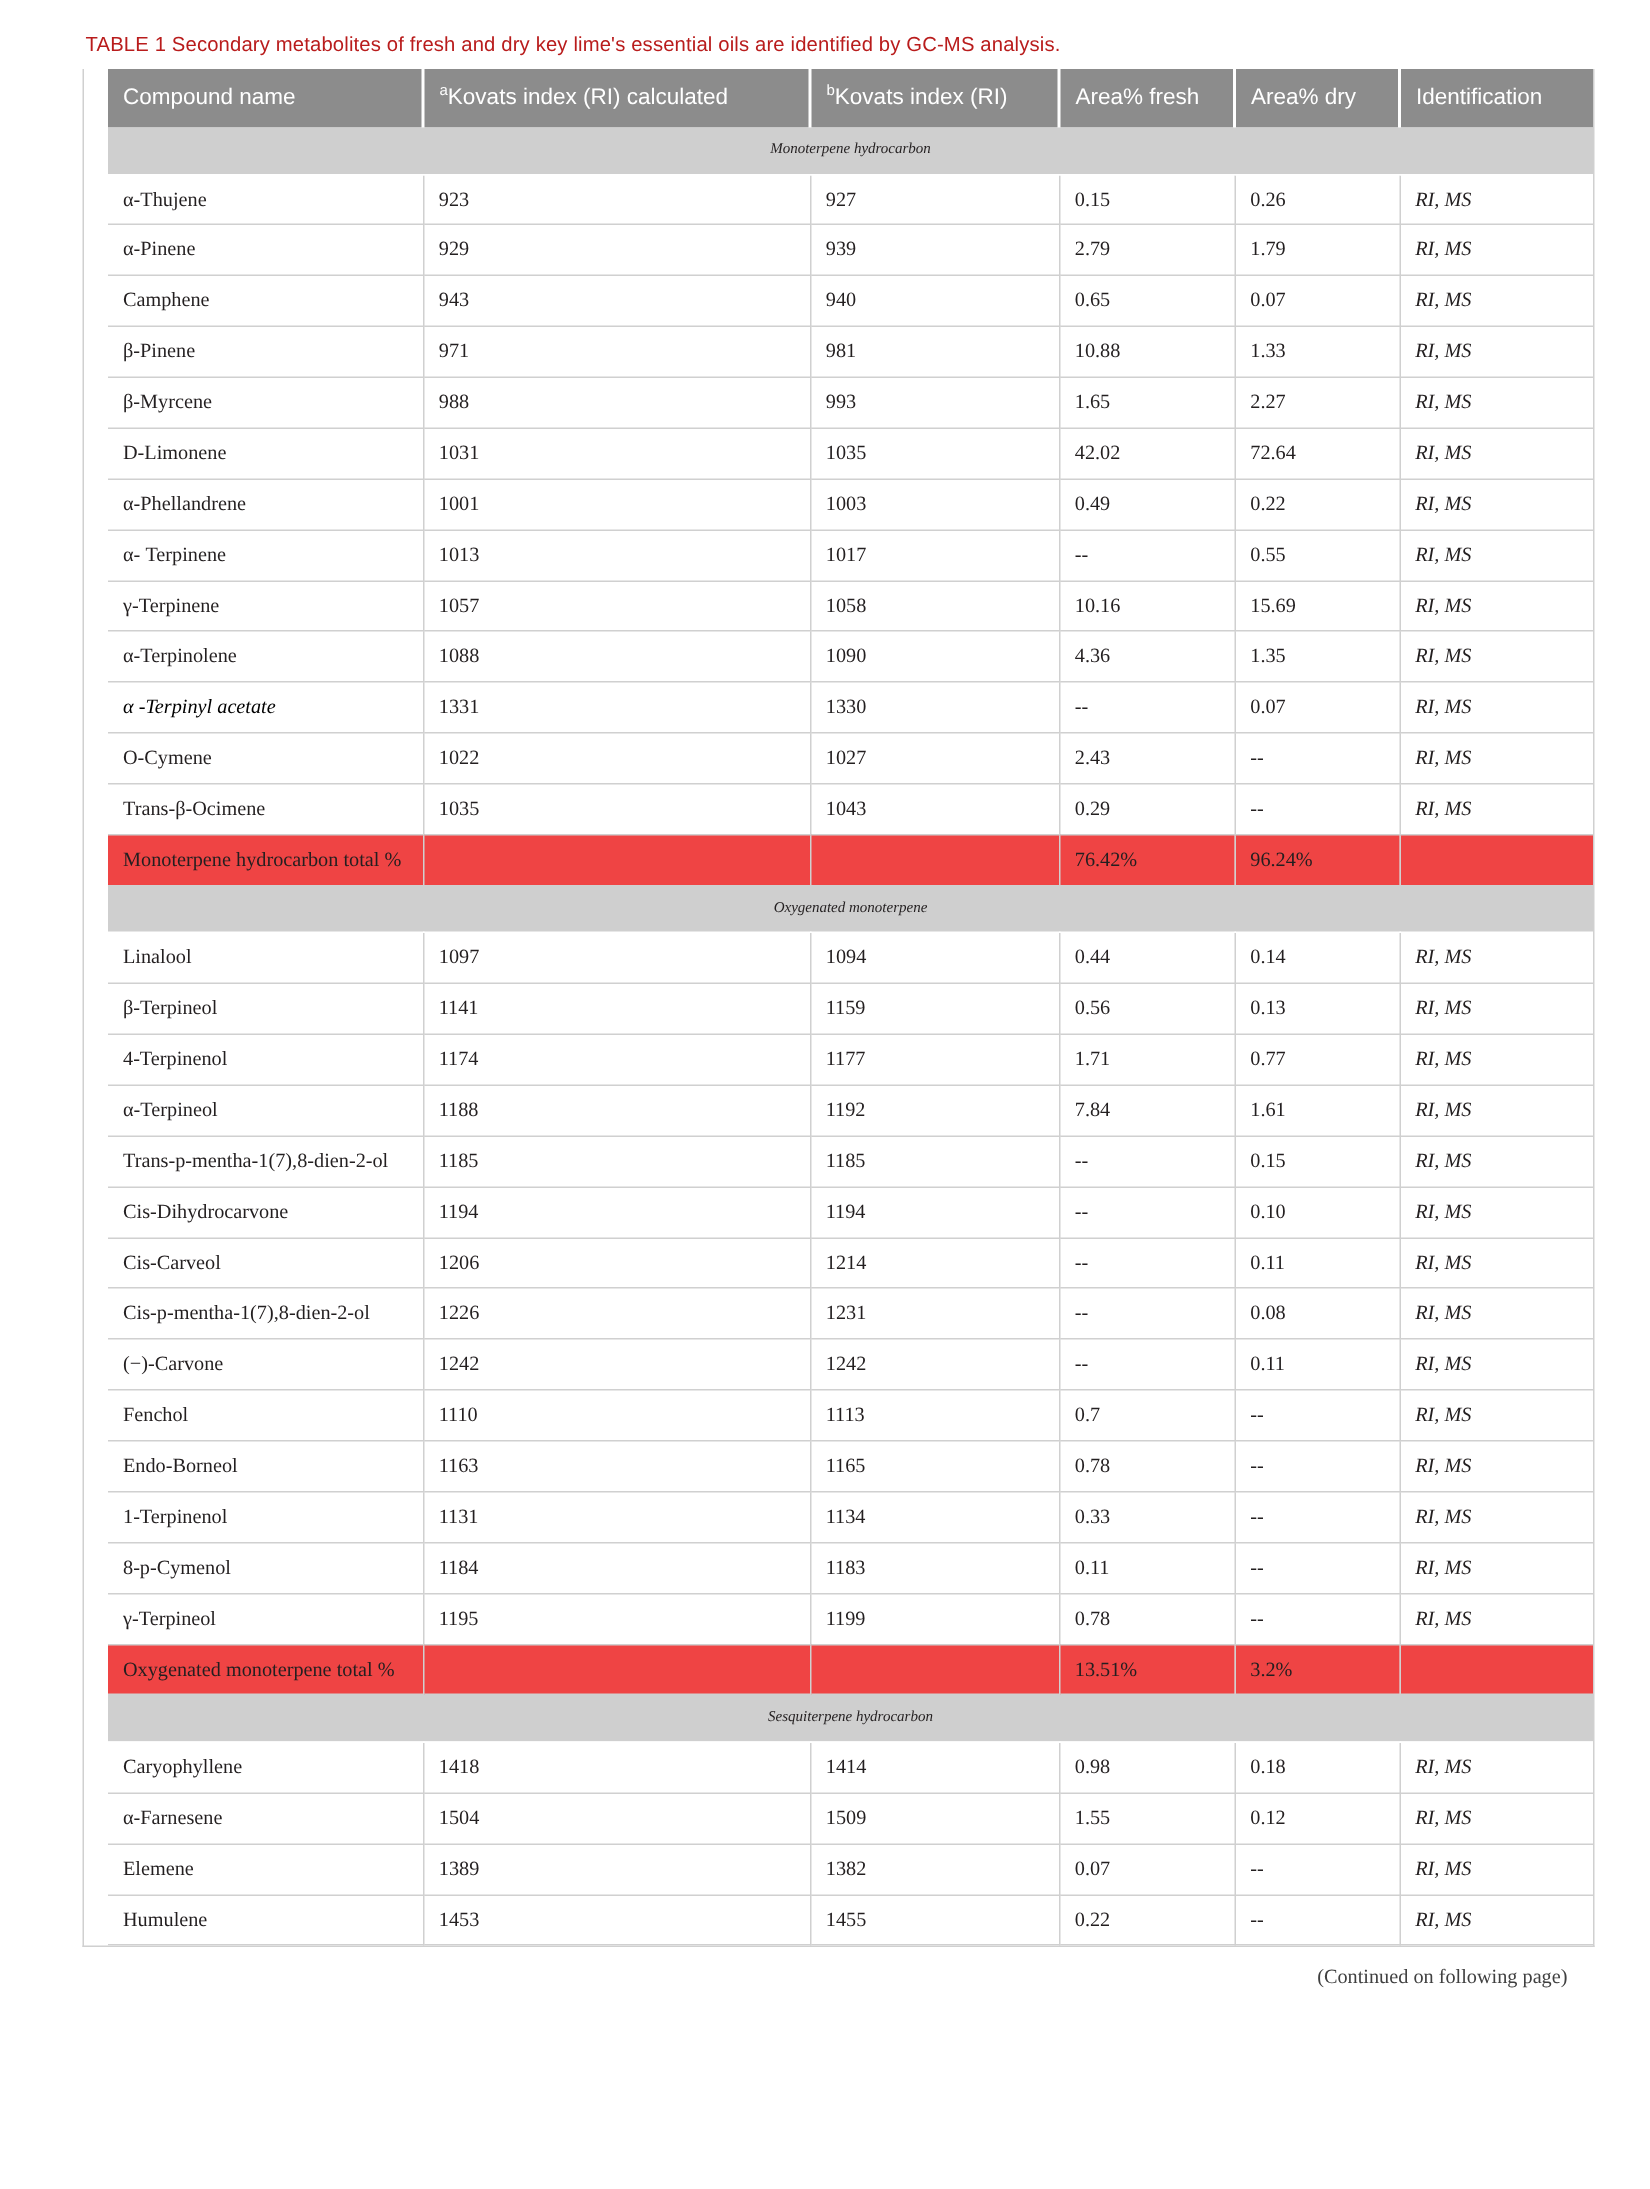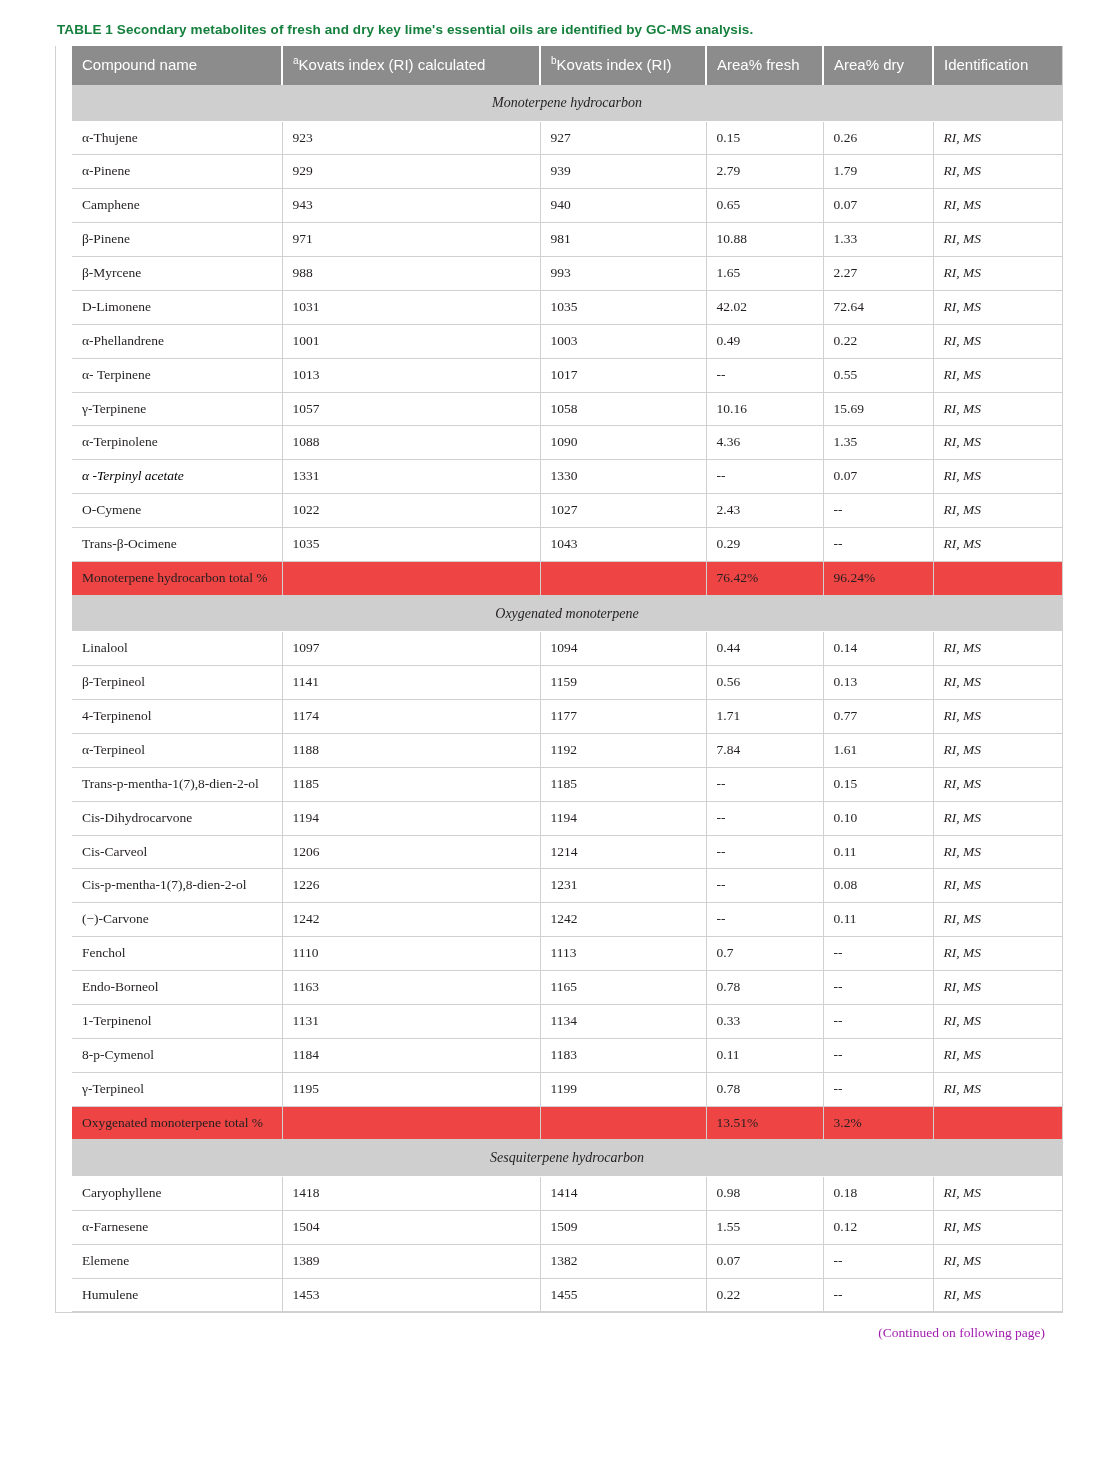--- a/index.html
+++ b/index.html
@@ -16,22 +16,22 @@
   .page {
     width: 1100px;
     min-height: 1459px;
     box-sizing: border-box;
     padding: 22px 55px 0 55px;
     position: relative;
   }
   .caption {
     font-family: "Liberation Sans", sans-serif;
     font-size: 13.5px;
-    font-weight: bold;
-    color: #15803d;
+    font-weight: normal;
+    color: #b91c1c;
     margin: 0 0 9px 2px;
     letter-spacing: 0.1px;
   }
   table.data {
     border-collapse: collapse;
     width: 990px;
     table-layout: fixed;
   }
   table.data col.c0 { width: 210px; }
   table.data col.c1 { width: 258px; }
@@ -67,21 +67,21 @@
     vertical-align: middle;
     line-height: 1.25;
     color: #231f20;
     background: #ffffff;
   }
   tbody td:last-child { border-right: none; font-style: italic; }
   tbody tr.section td {
     background: #cfcfcf;
     text-align: center;
     font-style: italic;
-    font-size: 14px;
+    font-size: 10px;
     padding: 9px 10px;
     border-right: none;
     border-bottom: 1px solid #ffffff;
   }
   tbody tr.total td {
     background: #ef4444;
   }
   .red { color: #000000; font-style: italic; }
 
   .outer {
@@ -90,21 +90,21 @@
     border-bottom: 1px solid #d0d0d0;
     width: 990px;
     padding-left: 16px;
   }
   .continued {
     font-family: "Liberation Serif", serif;
     font-size: 13.5px;
     text-align: right;
     width: 990px;
     margin-top: 12px;
-    color: #a21caf;
+    color: #404040;
   }
 </style>
 </head>
 <body>
 
 <div class="page">
 
   <div class="caption">TABLE 1 Secondary metabolites of fresh and dry key lime's essential oils are identified by GC-MS analysis.</div>
 
   <div class="outer">

